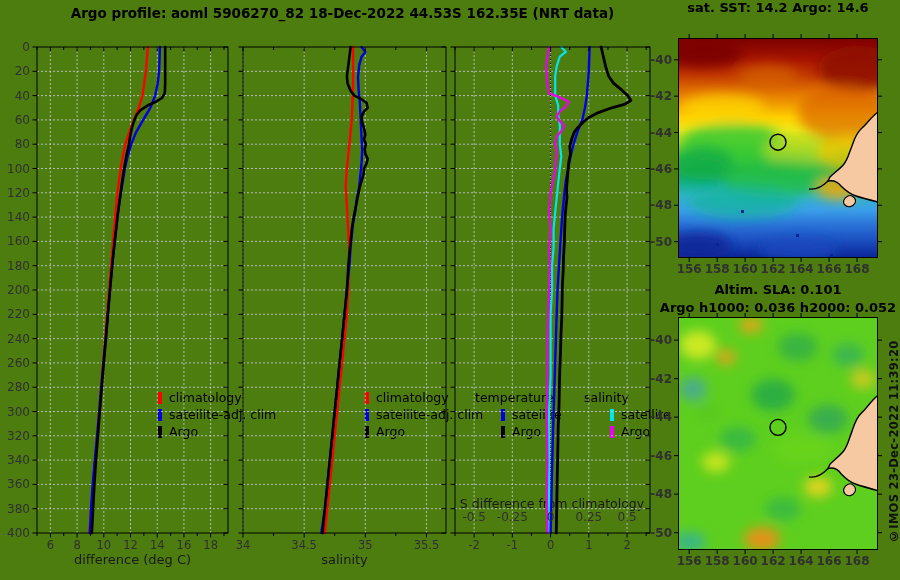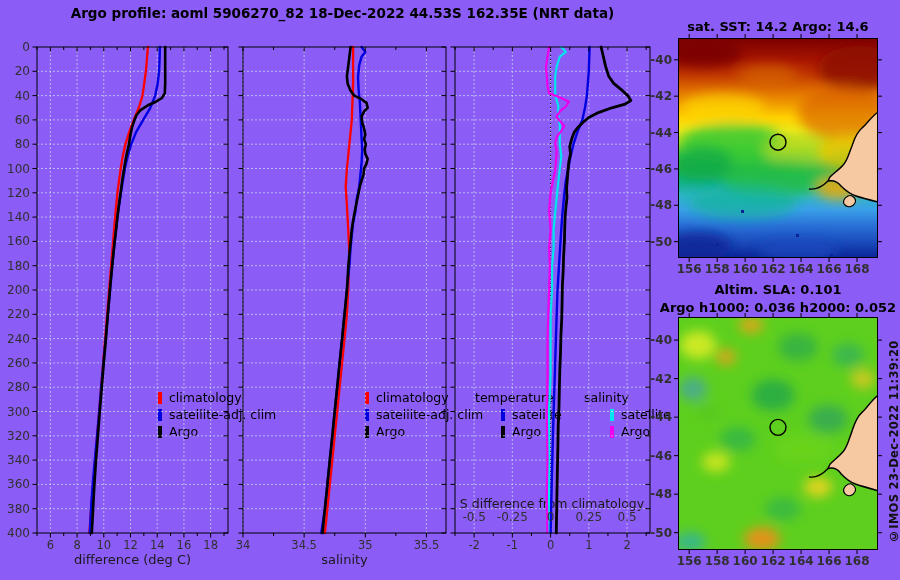--- a/index.html
+++ b/index.html
@@ -1,16 +1,16 @@
 <!DOCTYPE html>
 <html><head>
 <meta charset="utf-8">
 <style>
   html,body{margin:0;padding:0;background:#fff;}
-  #app{position:relative;width:900px;height:580px;background:#8b5cf6;overflow:hidden;
+  #app{position:relative;width:900px;height:580px;background:#4d7c0f;overflow:hidden;
        font-family:"DejaVu Sans","Liberation Sans",sans-serif;color:#000;}
   .title{position:absolute;left:20px;width:645px;text-align:center;font-weight:bold;
          font-size:13.5px;white-space:nowrap;}
   .axlabel{position:absolute;text-align:center;font-size:13px;color:#1a1a1a;white-space:nowrap;}
   .maptitle{position:absolute;text-align:center;font-weight:bold;font-size:13px;white-space:nowrap;}
   .legend{position:absolute;font-size:12.5px;line-height:17px;color:#000;}
   .legend .row{display:flex;align-items:center;height:17px;padding-left:40px;}
   .legend .sw{display:inline-block;width:4px;height:12px;margin-right:7px;}
   .legend .hdr{height:17px;padding-left:14px;}
   .mapsvg{position:absolute;}
@@ -79,21 +79,21 @@
       <div class="row">
         <span class="sw" style="background: rgb(0, 229, 238);"></span>
         <span>satellite</span>
       </div>
       <div class="row">
         <span class="sw" style="background: rgb(238, 0, 238);"></span>
         <span>Argo</span>
       </div>
     </div>
 
-  <div class="maptitle" style="left:658px;top:19px;width:240px;">sat. SST: 14.2 Argo: 14.6</div>
+  <div class="maptitle" style="left:658px;top:0;width:240px;">sat. SST: 14.2 Argo: 14.6</div>
   <svg class="mapsvg" style="left:678px;top:38px;" width="200" height="220" viewBox="0 0 200 220">
     <defs>
       <linearGradient id="sstg" x1="0" y1="0" x2="0" y2="1">
         <stop offset="0" stop-color="#7a0000"></stop>
           <stop offset=".10" stop-color="#a81400"></stop>
         <stop offset=".17" stop-color="#c23a00"></stop>
           <stop offset=".24" stop-color="#e07000"></stop>
         <stop offset=".30" stop-color="#f09c00"></stop>
           <stop offset=".36" stop-color="#ffd000"></stop>
         <stop offset=".42" stop-color="#f0e818"></stop>

